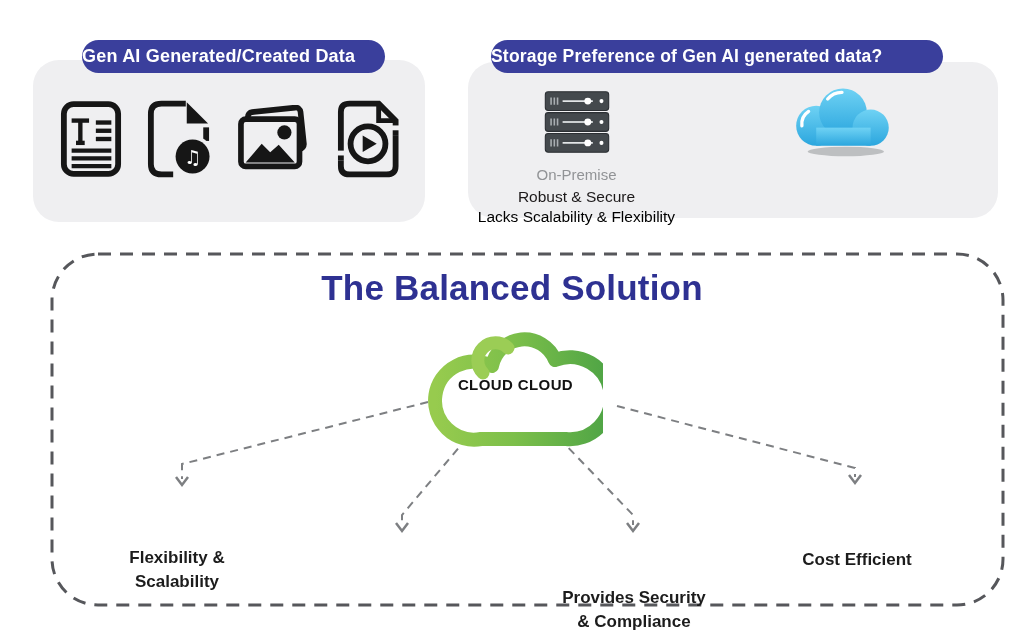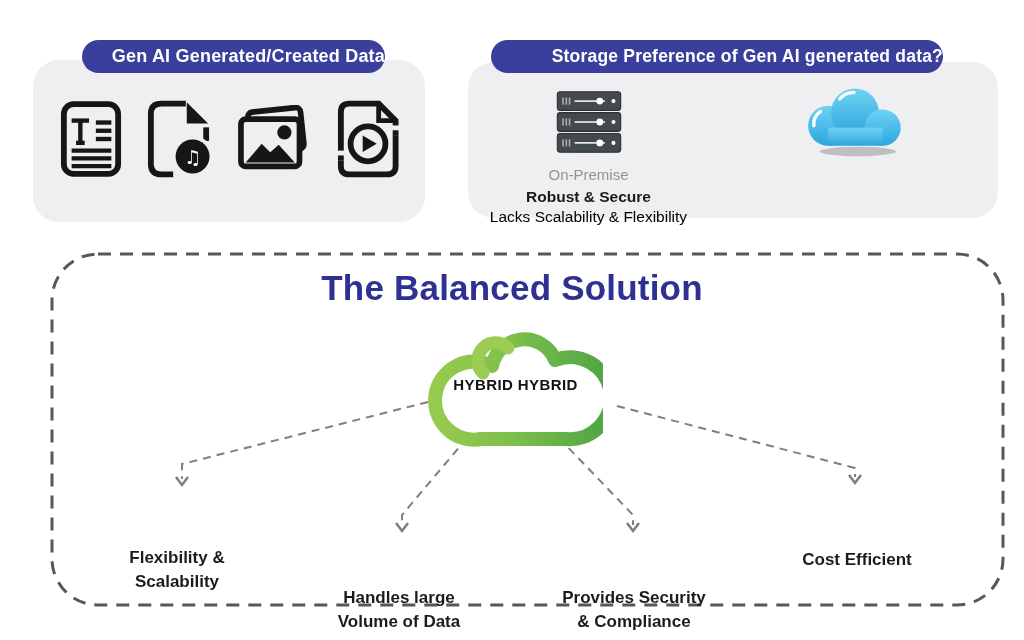--- a/index.html
+++ b/index.html
@@ -8,37 +8,37 @@
     position:relative; width:1024px; height:640px; background:#ffffff;
     font-family:"Liberation Sans", sans-serif; overflow:hidden;
   }
   .panel {
     position:absolute; background:#efeff1; border-radius:26px;
   }
   .panel-left  { left:33px;  top:60px; width:392px; height:162px; }
   .panel-right { left:468px; top:62px; width:530px; height:156px; }
   .pill {
     position:absolute; height:33px; border-radius:17px; background:#3a3f9c;
-    color:#ffffff; font-weight:bold; text-align:right; line-height:33px;
+    color:#ffffff; font-weight:bold; text-align:left; line-height:33px;
     white-space:nowrap; letter-spacing:.2px;
   }
   .pill-left  { left:82px;  top:40px; width:303px; font-size:18px; }
   .pill-right { left:491px; top:40px; width:452px; font-size:17.5px; }
   .icons-row {
     position:absolute; left:33px; top:100px; width:392px;
     display:flex; justify-content:center; align-items:center; gap:25px;
   }
   .icons-row svg { display:block; }
   .opt-cols {
-    position:absolute; left:456px; top:76px; width:530px; display:flex;
+    position:absolute; left:444px; top:76px; width:530px; display:flex;
   }
   .opt-col { flex:1; text-align:center; }
   .opt-iconbox { height:86px; display:flex; align-items:flex-end; justify-content:center; }
   .opt-label { margin-top:4px; font-size:15px; color:#919396; }
-  .opt-pro   { margin-top:5px; font-size:15.5px; font-weight:bold; color:#1c191a; }
+  .opt-pro   { margin-top:5px; font-size:15.5px; font-weight:normal; color:#1c191a; }
   .opt-con   { margin-top:2px; font-size:15.5px; color:#000000; }
   .bottom-svg { position:absolute; left:50px; top:252px; }
   .solution-title {
     position:absolute; left:0; top:268px; width:1024px; text-align:center;
     font-size:35px; font-weight:bold; color:#2e3192; letter-spacing:.2px;
   }
   .hybrid-cloud-svg { position:absolute; left:428px; top:312px; }
   .cloud-label {
     position:absolute; left:433px; top:376px; width:165px; text-align:center;
     font-size:15px; font-weight:800; color:#121212; letter-spacing:.4px; white-space:nowrap;
@@ -198,23 +198,21 @@
     <defs>
       <linearGradient id="gcg" x1="0" y1="0" x2="1" y2="0">
         <stop offset="0" stop-color="#97cb4e"></stop>
         <stop offset="0.45" stop-color="#7cbf4a"></stop>
         <stop offset="1" stop-color="#4da345"></stop>
       </linearGradient>
     </defs>
     <path d="M 53 127 A 39 39 0 1 1 64 54 A 33 33 0 0 1 127 48 A 41 41 0 1 1 138 127 L 53 127" fill="none" stroke="url(#gcg)" stroke-width="14" stroke-linecap="round" stroke-linejoin="round"></path>
     <path d="M 80 36 A 17.5 17.5 0 1 0 55 61" fill="none" stroke="#9bcd55" stroke-width="13" stroke-linecap="round"></path>
   </svg>
-  <div class="cloud-label">HYBRID HYBRID</div>
+  <div class="cloud-label">CLOUD CLOUD</div>
 
   <div class="benefit benefit-0">Flexibility &amp;
 Scalability</div>
-  <div class="benefit benefit-1">Handles large
-Volume of Data</div>
   <div class="benefit benefit-2">Provides Security
 &amp; Compliance</div>
   <div class="benefit benefit-3">Cost Efficient</div>
 
 </div>
 
 </body></html>

